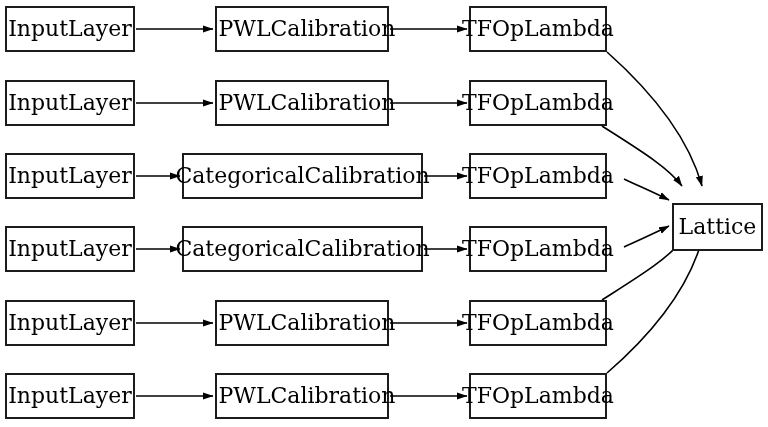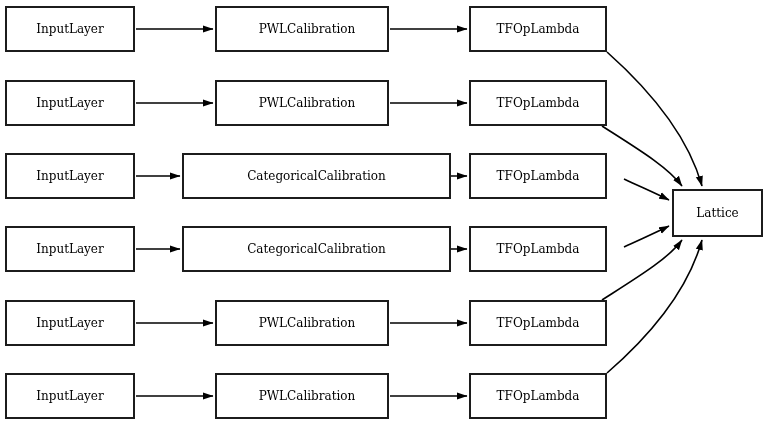--- a/index.html
+++ b/index.html
@@ -28,41 +28,41 @@
     stroke-width: 1.6;
   }
   .node {
     position: absolute;
     box-sizing: border-box;
     background: #ffffff;
     border: 2px solid #1c1c1c;
     display: flex;
     align-items: center;
     justify-content: center;
-    font-size: 12px;
+    font-size: 22px;
     line-height: 1;
     color: #000000;
     white-space: nowrap;
     height: 46px;
   }
   
   .c-input { left: 5px;   width: 130px; }
   .c-pwl   { left: 215px; width: 174px; padding-left: 10px; }
-  .c-cat   { left: 182px; width: 269px; }
+  .c-cat   { left: 182px; width: 241px; }
   .c-lam   { left: 469px; width: 138px; }
   
   .r1 { top: 6px; }
   .r2 { top: 80px; }
   .r3 { top: 153px; }
   .r4 { top: 226px; }
   .r5 { top: 300px; }
   .r6 { top: 373px; }
   .lattice {
     left: 672px;
-    top: 189px;
+    top: 203px;
     width: 91px;
     height: 48px;
   }
 </style>
 </head>
 <body>
 
 <div class="canvas">
 
   <svg class="edges" viewBox="0 0 768 427" aria-hidden="true">

